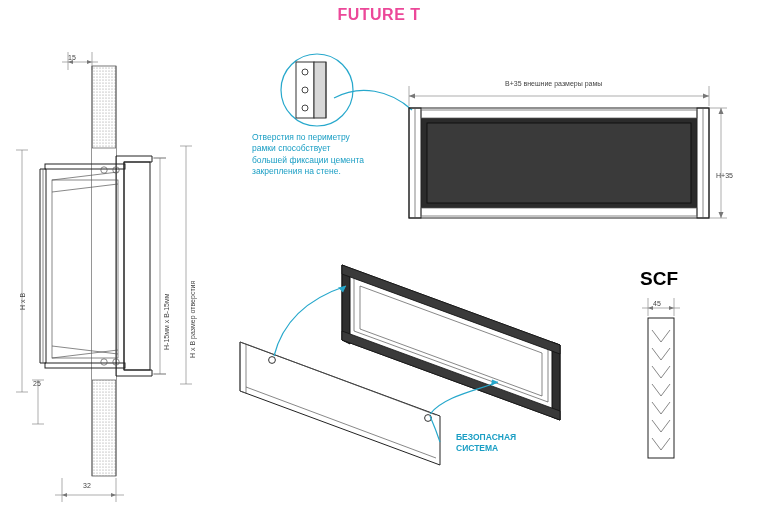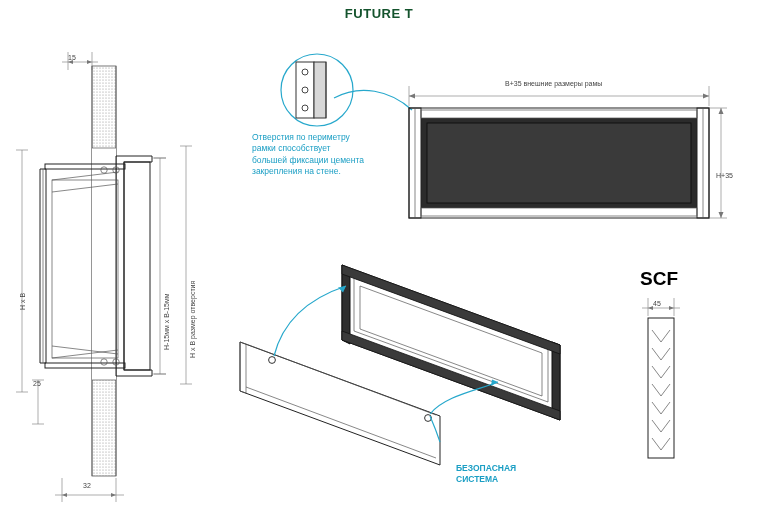--- a/index.html
+++ b/index.html
@@ -16,24 +16,24 @@
     height: 514px;
     background: #ffffff;
     overflow: hidden;
   }
   .abs { position: absolute; }
 
   
   #title {
     left: 0; top: 6px; width: 758px;
     text-align: center;
-    font-size: 13px;
+    font-size: 16px;
     font-weight: bold;
     letter-spacing: 0.5px;
-    color: #14532d;
+    color: #ec4899;
   }
 
   #scf-title {
     left: 640px; top: 268px;
     font-size: 19px;
     font-weight: bold;
     color: #000;
   }
 
   
@@ -242,21 +242,21 @@
       <path d="M44,106 C54,66 86,46 116,36" class="ln-cy"></path>
       <path d="M200,164 C214,146 248,140 268,132" class="ln-cy"></path>
 
       <path d="M116,36 l-8,1.5 l5,5 z" fill="#27a8cc"></path>
       <path d="M268,132 l-7,4 l1,-6.5 z" fill="#27a8cc"></path>
 
       <path d="M200,166 C206,180 208,186 210,192" class="ln-cy"></path>
     </svg>
   </div>
 
-  <div class="abs" style="left:456px; top:432px;margin-top:31px;">
+  <div class="abs" style="left:456px; top:432px;">
     <div class="callout-b">БЕЗОПАСНАЯ</div>
     <div class="callout-b">СИСТЕМА</div>
   </div>
 
   <div class="abs" id="scf-title">SCF</div>
 
   <div class="abs" style="left:630px; top:292px; width:80px; height:180px;">
     <svg width="80" height="180" viewBox="0 0 80 180">
 
       <line x1="18" y1="6" x2="18" y2="24" class="ln-dim"></line>

